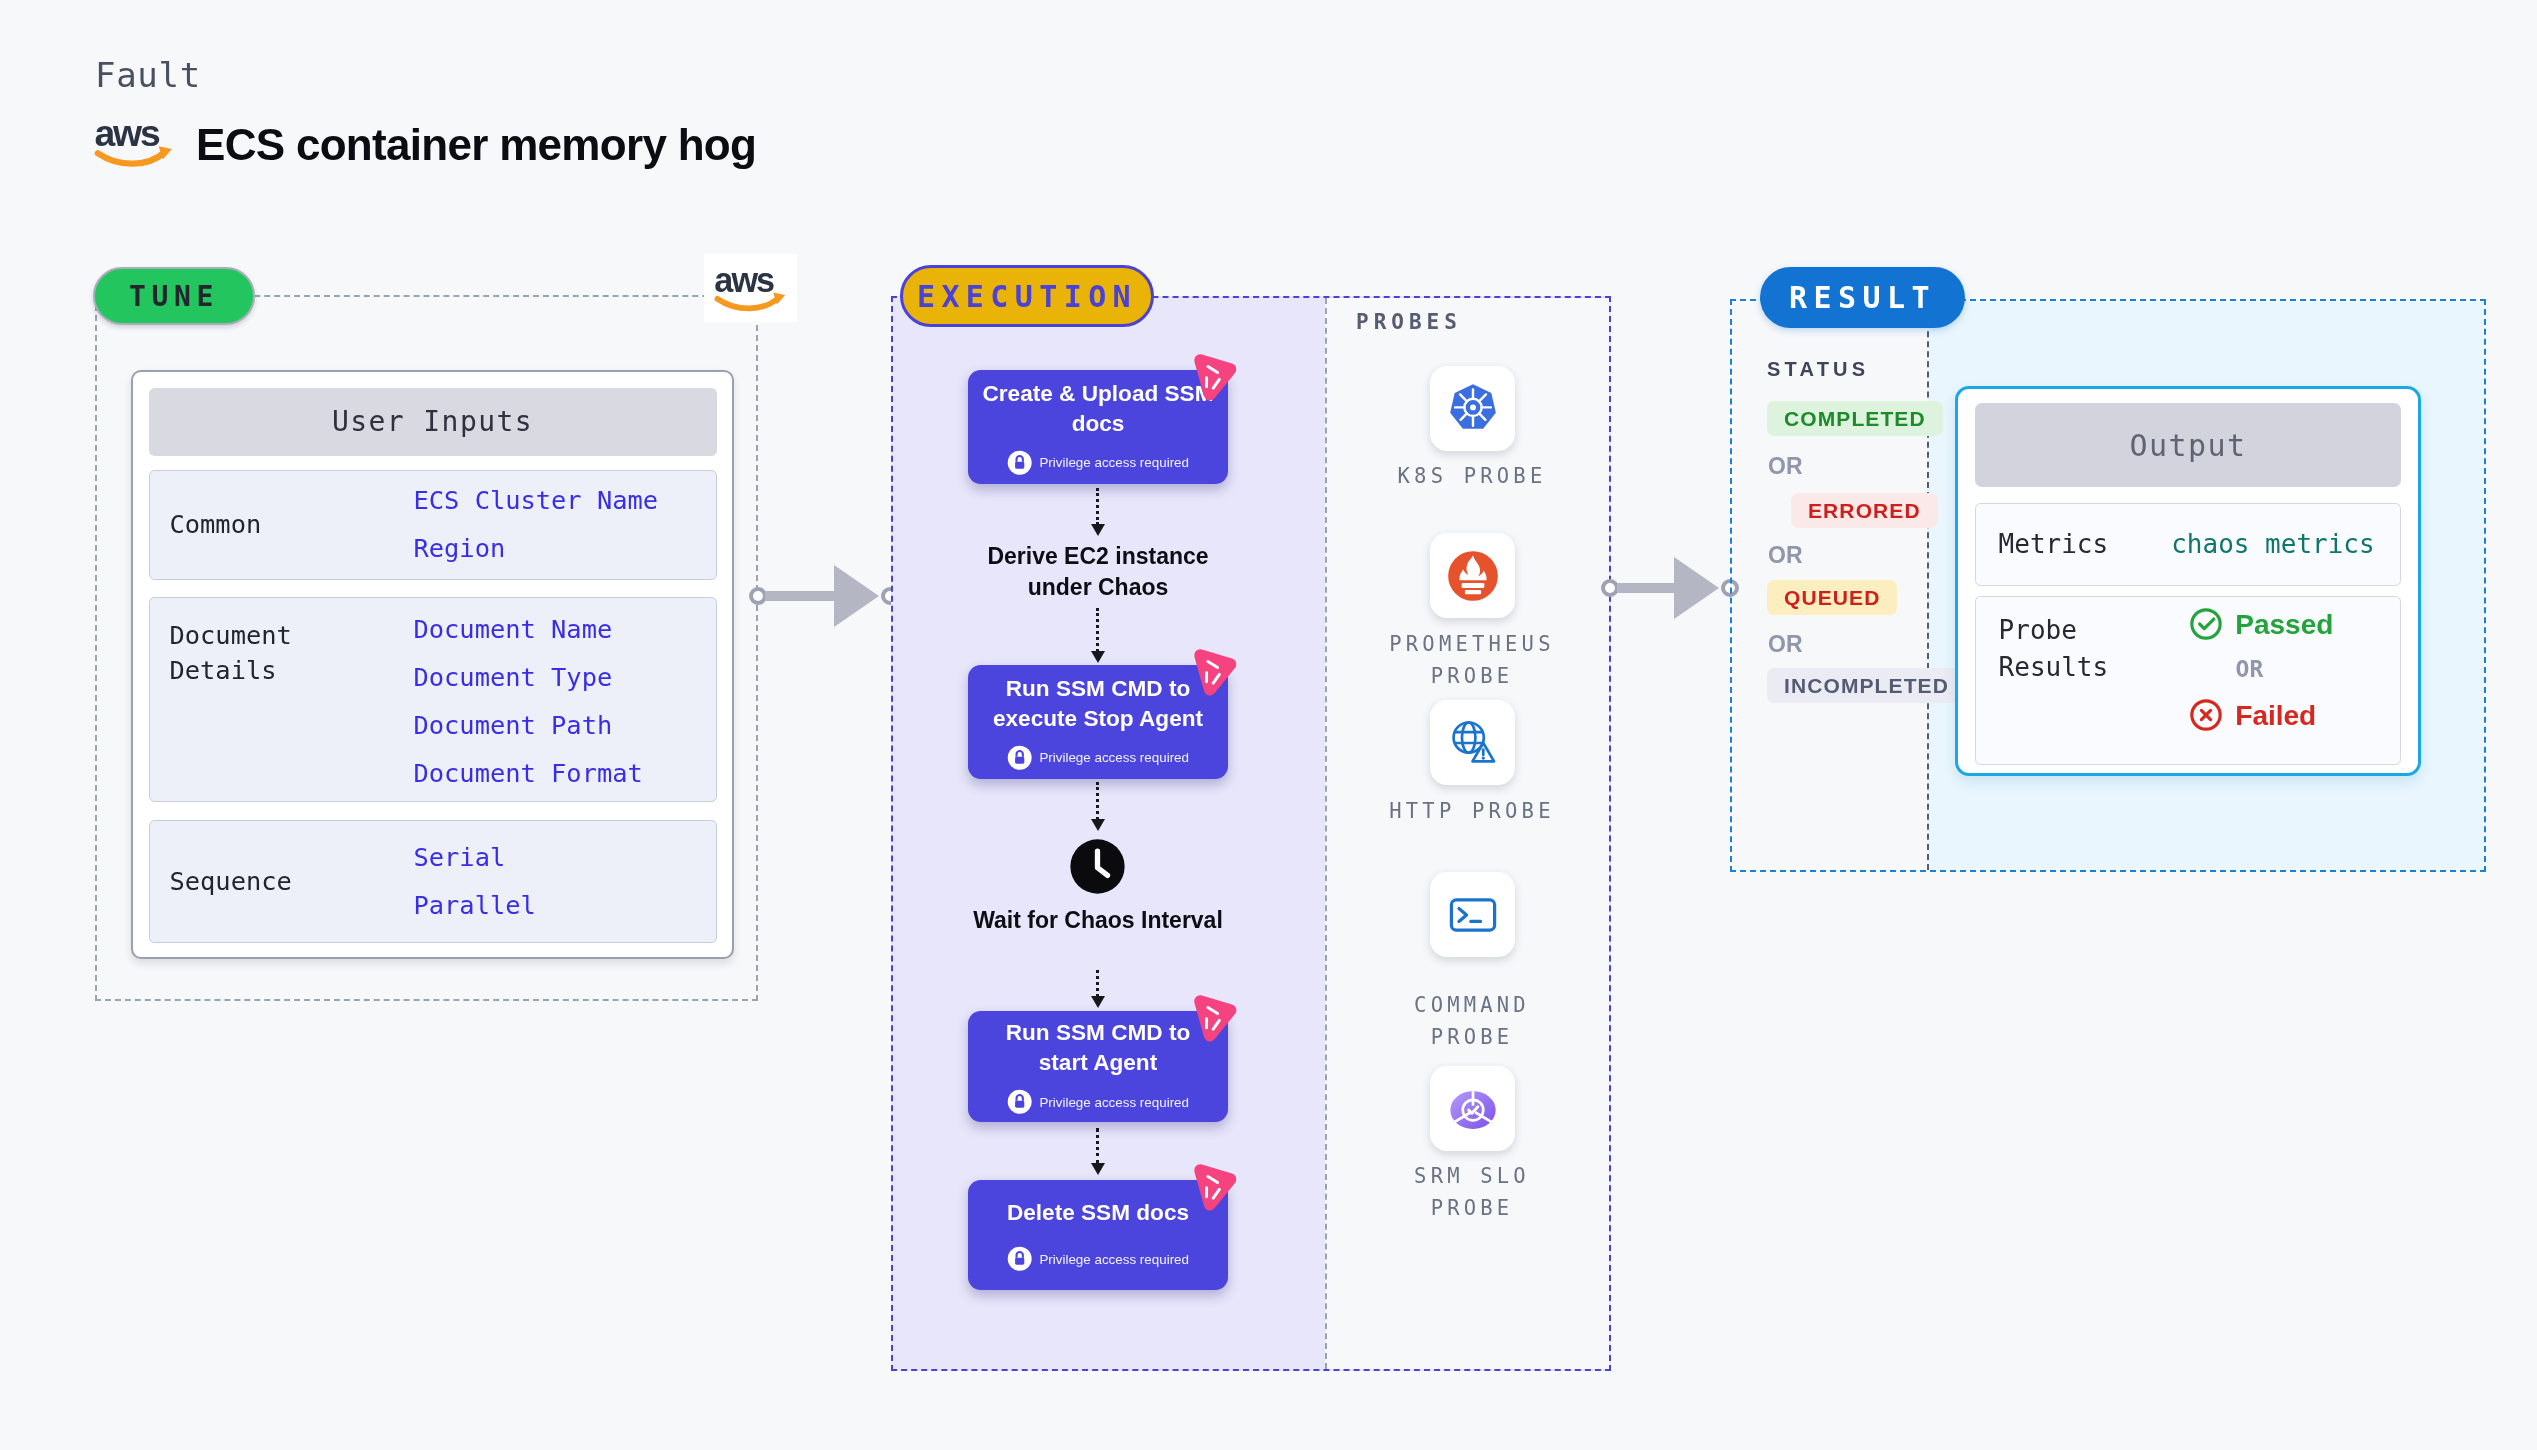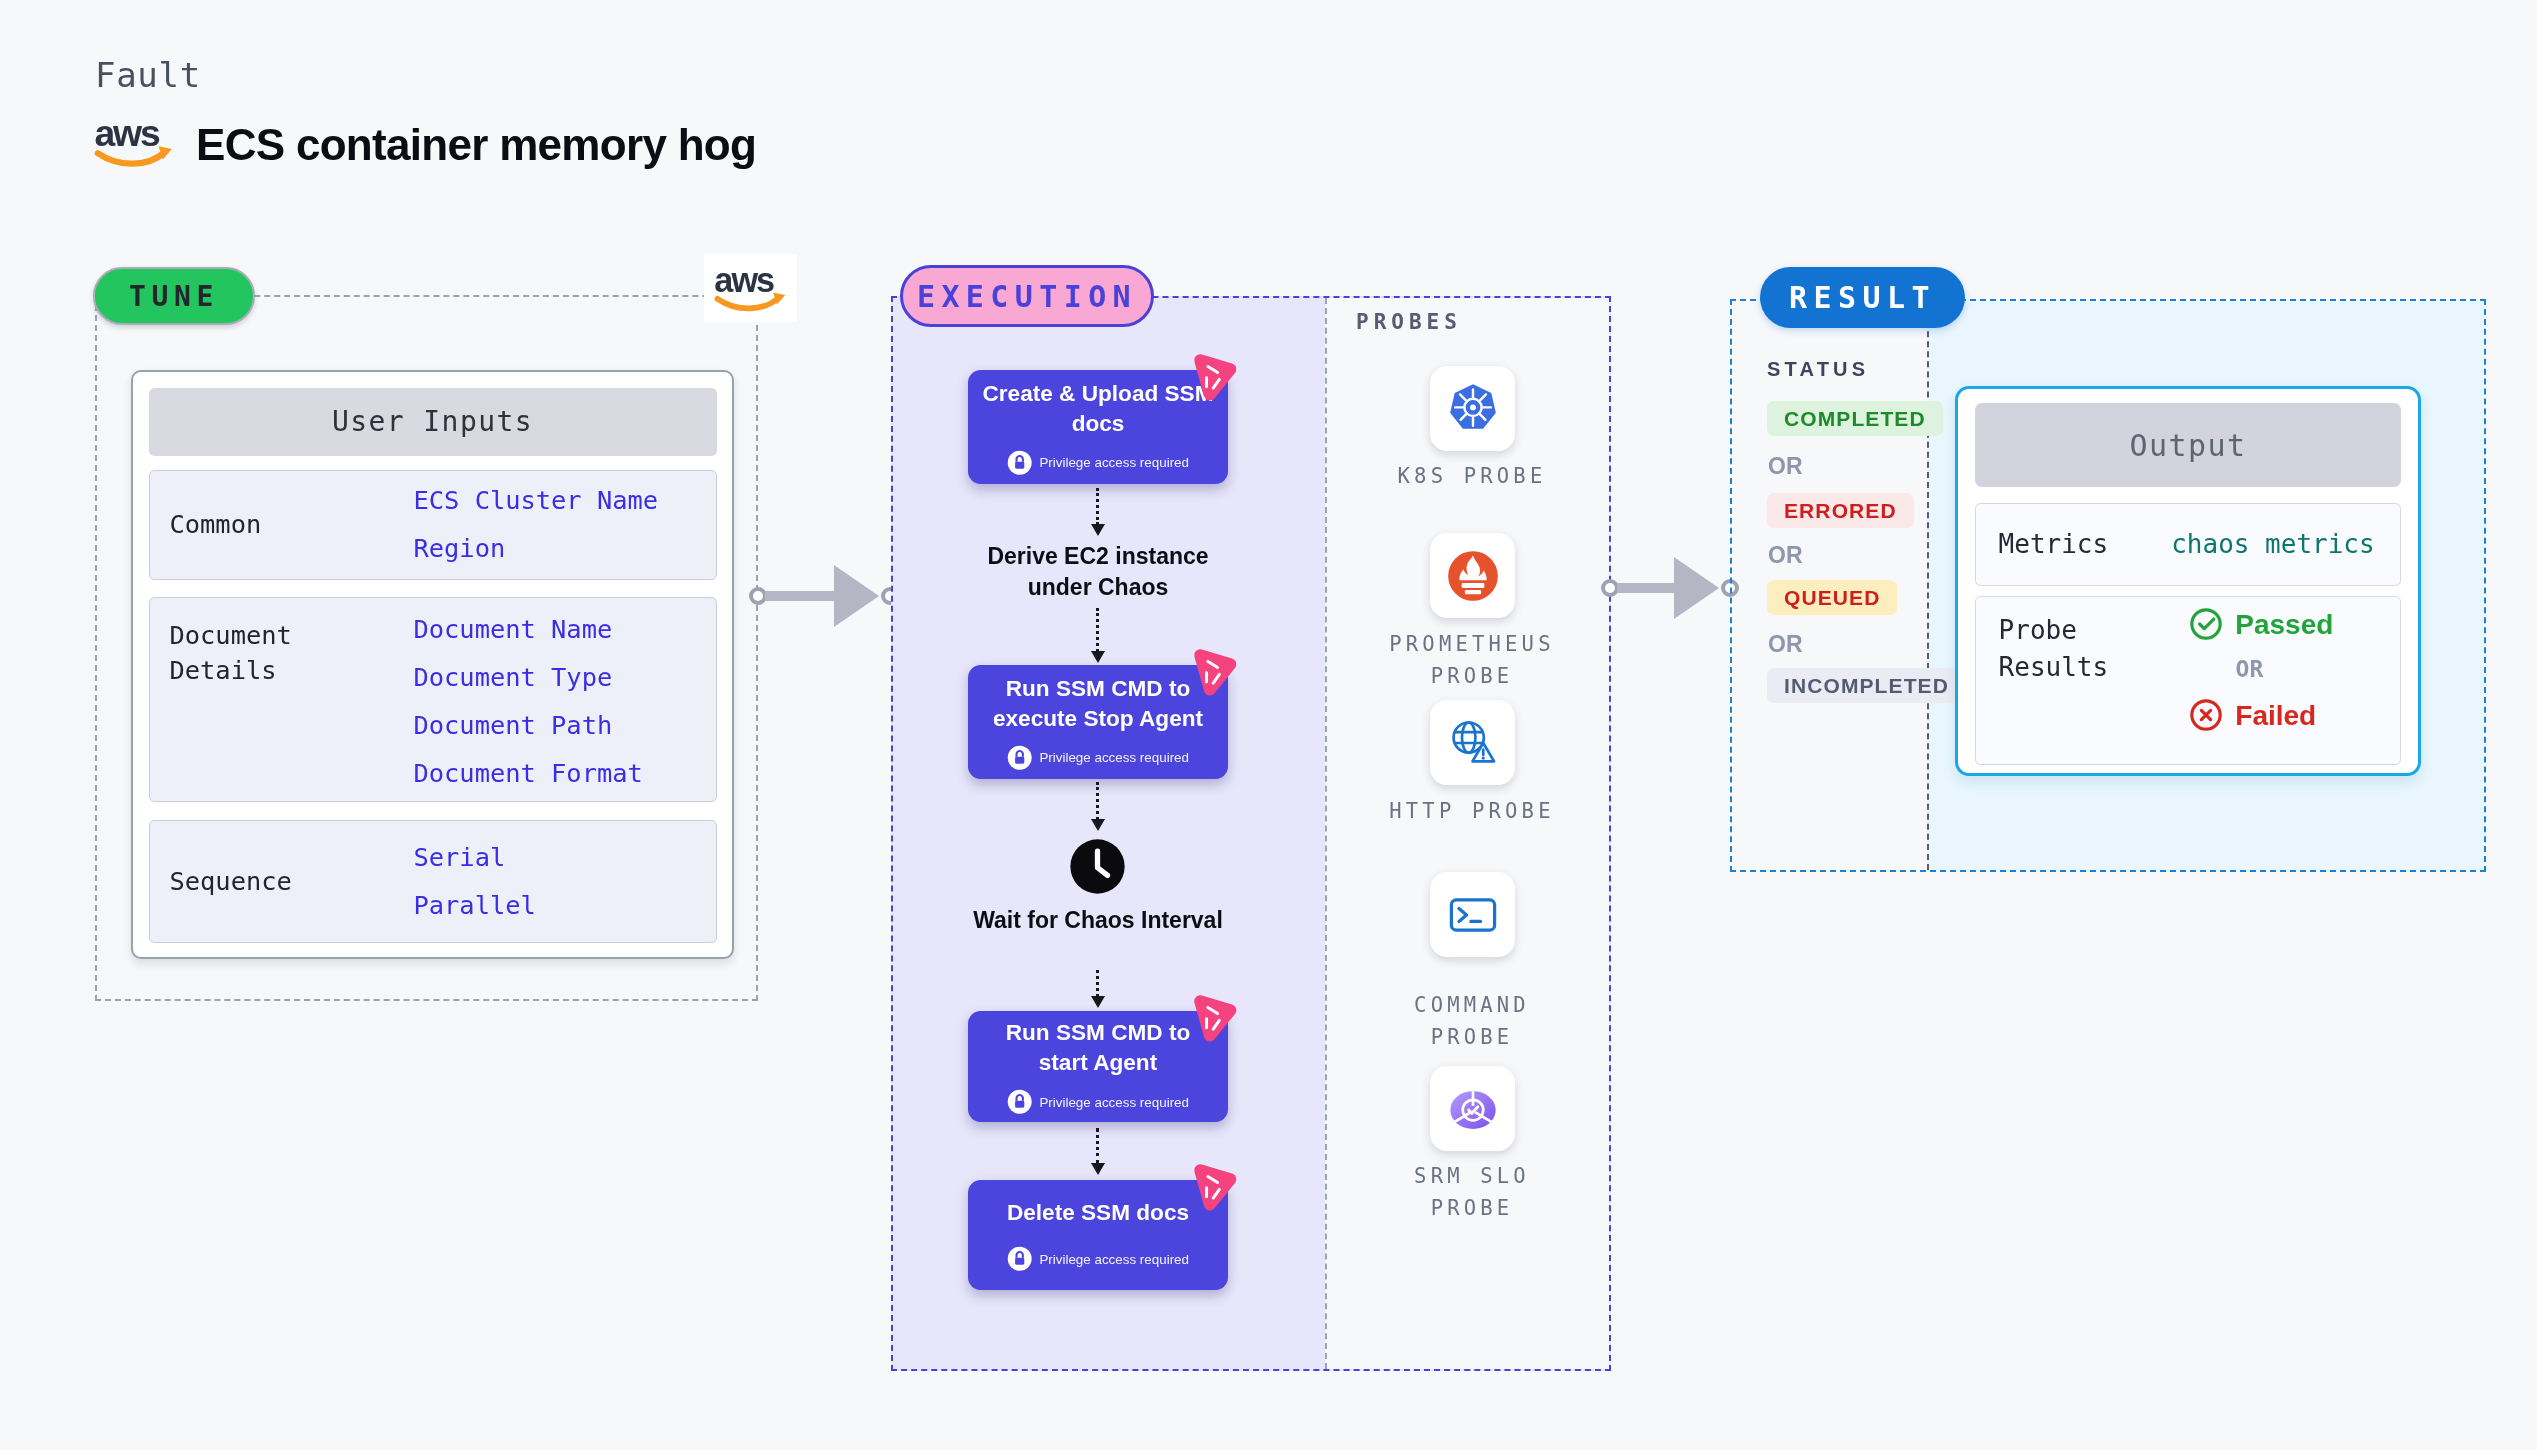--- a/index.html
+++ b/index.html
@@ -17,21 +17,21 @@
   #tune-box{left:95px;top:295px;width:663px;height:706px;border:2.1px dashed #9aa3ae;box-sizing:border-box;}
   #execution-box{left:891px;top:296px;width:720px;height:1075px;border:2.8px dashed #4a42d8;background:#e7e6fa;box-sizing:border-box;}
   #probes-col{position:absolute;left:432px;top:0;bottom:0;right:0;background:#f7f8fa;border-left:2.1px dashed #9aa3ae;}
   #result-box{left:1730px;top:299px;width:756px;height:573px;border:2.8px dashed #1b82d3;box-sizing:border-box;}
   #result-right{position:absolute;left:195px;top:0;bottom:0;right:0;background:#e9f6fd;border-left:2.1px dashed #565d72;}
 
   
   .pill{display:flex;align-items:center;justify-content:center;border-radius:34px;font-weight:700;box-sizing:border-box;}
   #tune-pill{left:93px;top:267px;width:162px;height:58px;background:#22c55e;border:2.1px solid #a7adb9;
     color:#23252f;font-size:28px;letter-spacing:5.6px;box-shadow:0 2.8px 5.6px rgba(40,44,70,.18);}
-  #execution-pill{left:900px;top:265px;width:254px;height:62px;background:#f9a8d4;border:3.5px solid #4a42d8;
+  #execution-pill{left:900px;top:265px;width:254px;height:62px;background:#eab308;border:3.5px solid #4a42d8;
     color:#4a42d8;font-size:30px;letter-spacing:6.4px;}
   #result-pill{left:1760px;top:267px;width:205px;height:61px;background:#1273d2;color:#fff;
     font-size:30px;letter-spacing:6.4px;box-shadow:0 2.8px 7px rgba(18,115,210,.25);}
 
   
   #tune-aws{left:704px;top:254px;width:93px;height:68px;background:#ffffff;display:flex;align-items:center;justify-content:center;}
   #user-inputs-card{left:131px;top:370px;width:603px;height:589px;background:#fff;border:2.1px solid #99a1ac;border-radius:10px;
     box-shadow:0 4.2px 8.5px rgba(30,34,48,.12);box-sizing:border-box;padding:15.5px;}
   #ui-header{height:68px;background:#d9dae1;border-radius:5.6px;display:flex;align-items:center;justify-content:center;
     font-size:28px;color:#2f323d;letter-spacing:1.4px;font-weight:500;}
@@ -72,21 +72,21 @@
   #probes-label{left:1356px;top:310px;font-size:21px;font-weight:700;color:#575d70;letter-spacing:5px;}
   .probe-card{left:1430px;width:85px;height:85px;background:#fff;border-radius:17px;
     box-shadow:0 3.5px 8.5px rgba(40,44,63,.16);display:flex;align-items:center;justify-content:center;}
   .probe-card svg{width:54px;height:54px;}
   .probe-label{left:1366px;width:212px;text-align:center;font-size:20.5px;color:#6b7284;letter-spacing:4.2px;line-height:32px;}
 
   
   #status-label{left:1767px;top:358px;font-size:20px;font-weight:700;color:#3e4459;letter-spacing:4.2px;}
   .badge{position:absolute;left:1767px;border-radius:7px;font-size:21px;font-weight:700;letter-spacing:1.1px;padding:5.6px 17px;text-align:center;}
   #badge-completed{top:401px;background:#ddf3dd;color:#1d8a2b;}
-  #badge-errored{top:493px;background:#fbe9e9;color:#cd201d;}
+  #badge-errored{top:493px;background:#fbe9e9;color:#cd201d;margin-left:24px;}
   #badge-queued{top:580px;background:#fceebe;color:#cd201d;}
   #badge-incompleted{top:668px;background:#ebecf3;color:#555b72;}
   .or-status{position:absolute;left:1768px;font-size:23px;color:#9096ab;font-weight:600;}
   #or-1{top:453px;} #or-2{top:542px;} #or-3{top:631px;}
 
   
   #output-card{left:1955px;top:386px;width:466px;height:390px;background:#fff;border:3.5px solid #19a8e4;border-radius:14px;
     box-sizing:border-box;padding:14px 17px;box-shadow:0 5.6px 12.7px rgba(25,120,170,.14);}
   #out-header{height:84px;background:#d2d3dc;border-radius:7px;display:flex;align-items:center;justify-content:center;
     font-size:30px;color:#5f6472;letter-spacing:1.4px;font-weight:500;}

